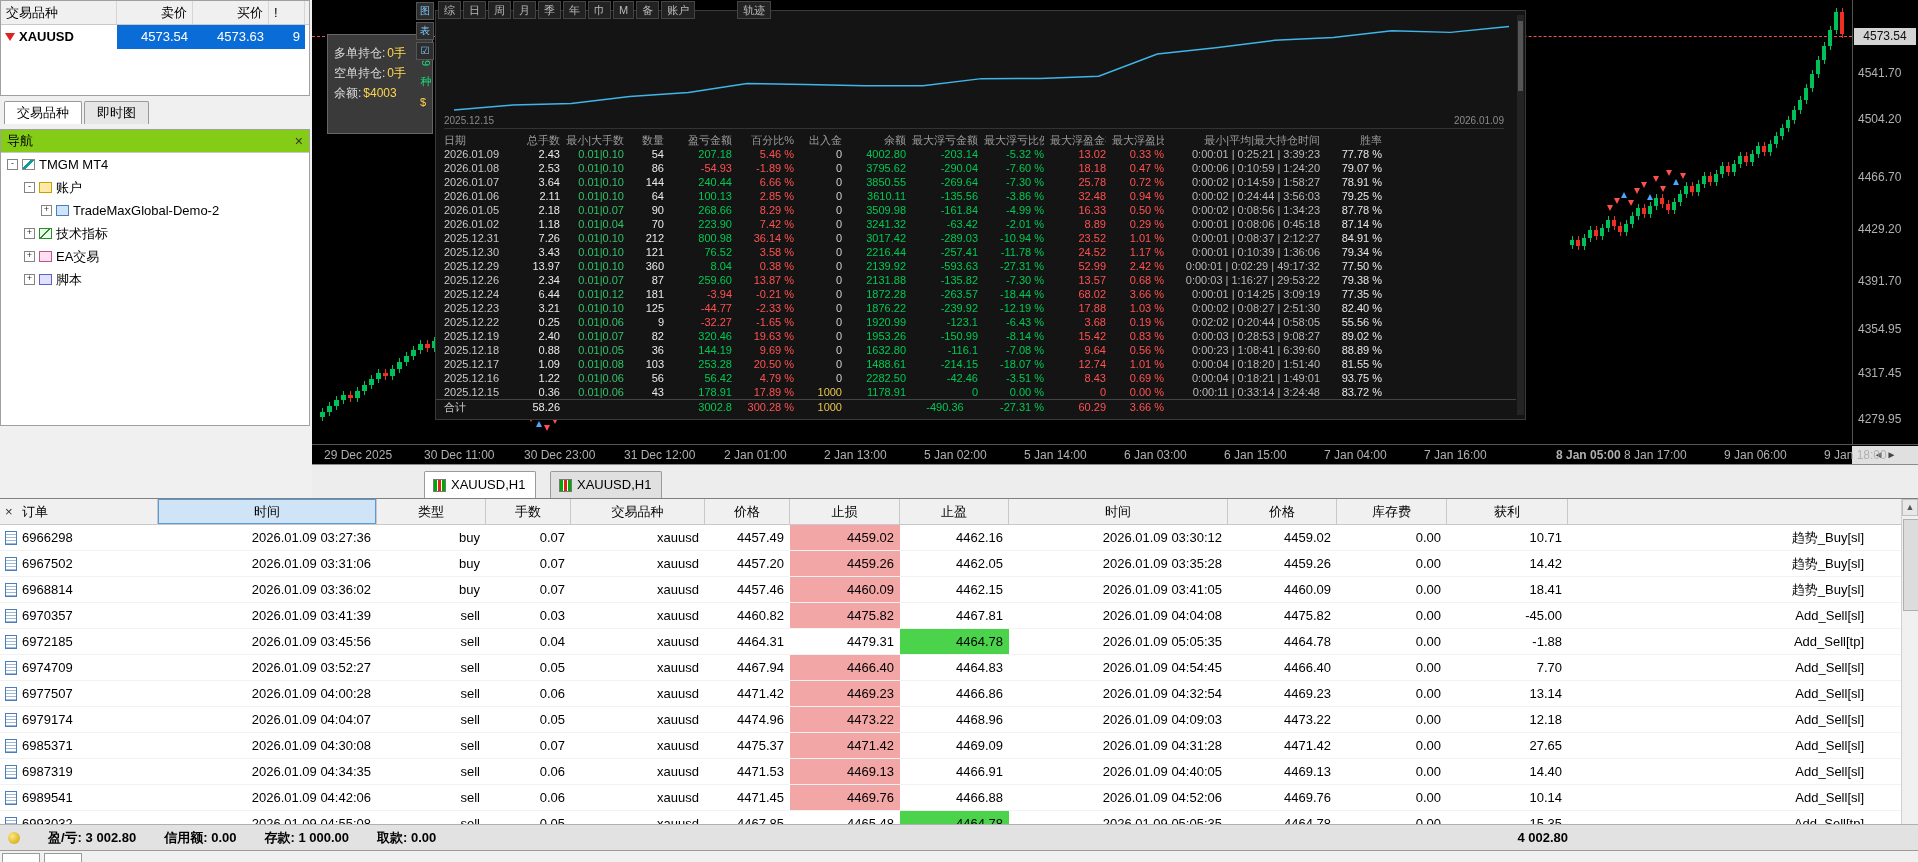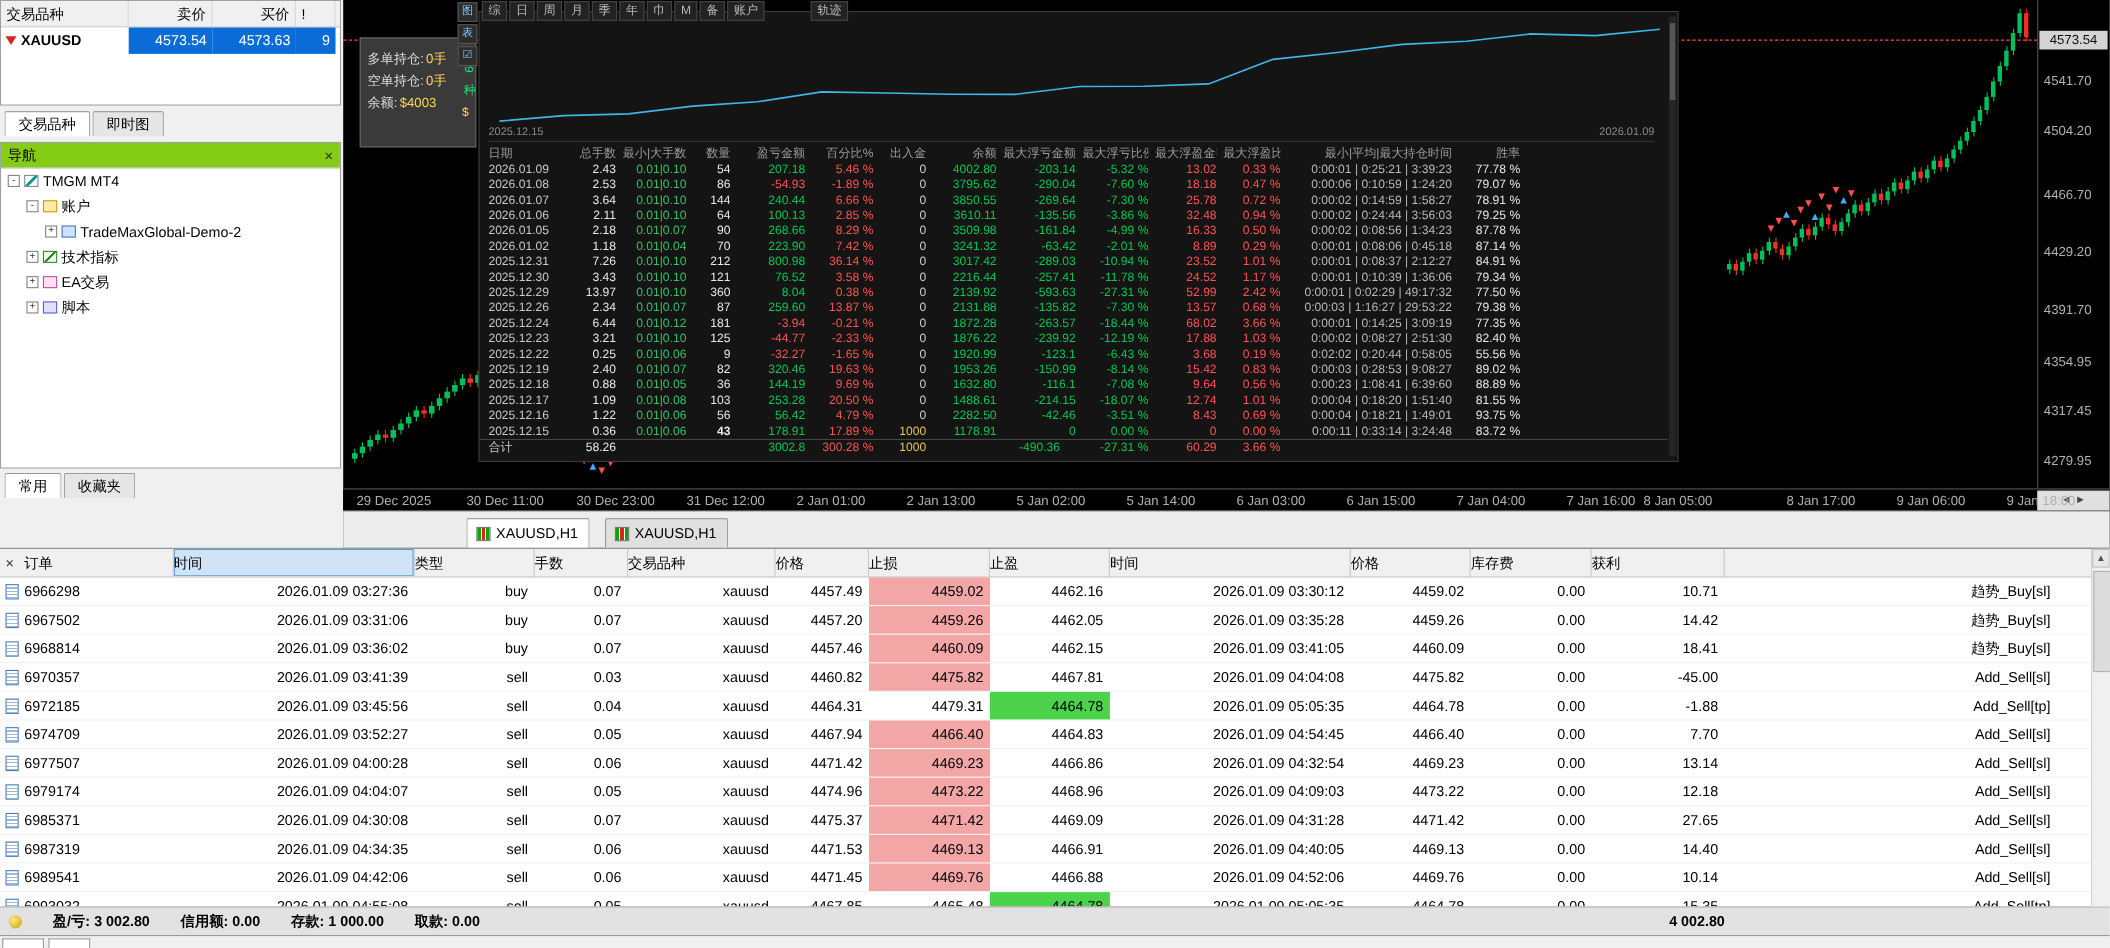--- a/index.html
+++ b/index.html
@@ -77,21 +77,21 @@
                font-size:10px;text-align:center;line-height:18px;}
   #chart-tabs{position:absolute;left:0;top:464px;width:1606px;height:34px;background:#ededed;border-top:1px solid #8a8a8a;box-sizing:border-box;}
   .ctab{position:absolute;top:6px;height:26px;line-height:26px;padding:0 10px 0 8px;border:1px solid #9a9a9a;border-bottom:none;
         background:#e0e0e0;font-size:13px;display:flex;align-items:center;gap:5px;border-radius:2px 2px 0 0;}
   .ctab.active{background:#fff;}
   .ctab .cicon{width:11px;height:11px;background:linear-gradient(90deg,#0a0 0 3px,#fff 3px 4px,#d22 4px 7px,#fff 7px 8px,#0a0 8px 11px);border:1px solid #777;}
   
   #terminal{position:absolute;left:0;top:498px;width:1918px;height:364px;background:#fff;border-top:1px solid #808080;box-sizing:border-box;}
   .tgrid{display:grid;grid-template-columns:158px 219px 109px 85px 134px 85px 110px 109px 219px 109px 110px 121px 316px;}
   #t-header{height:25px;line-height:25px;background:#f0f0f0;border-bottom:1px solid #c8c8c8;}
-  #t-header div{border-right:1px solid #c8c8c8;overflow:hidden;white-space:nowrap;position:relative;}
+  #t-header div{border-right:1px solid #c8c8c8;text-align:center;overflow:hidden;white-space:nowrap;position:relative;}
   #t-header div.hl{background:#cfe4f7;box-shadow:inset 0 0 0 1px #5b9bd5;}
   #t-header .first{text-align:left;padding-left:22px;}
   .t-close{position:absolute;left:5px;top:0;color:#333;}
   .orow{height:25px;line-height:25px;border-bottom:1px solid #f2f2f2;}
   .orow div{text-align:right;padding-right:6px;overflow:hidden;white-space:nowrap;box-sizing:border-box;}
   .orow .idcell{display:flex;align-items:center;gap:5px;text-align:left;padding-left:5px;}
   .doc-icon{width:10px;height:12px;flex:none;border:1px solid #4a7ebb;
             background:repeating-linear-gradient(#fff 0 2px,#9db8d9 2px 3px);}
   .cell-sl{background:#f2a6a6;}
   .cell-tp{background:#4cd34c;}
@@ -163,24 +163,20 @@
             <span class="nico ea"></span>
             <span>EA交易</span>
           </div>
           <div class="tree-row" style="padding-left: 23px;">
             <span class="pm">+</span>
             <span class="nico script"></span>
             <span>脚本</span>
           </div>
         </div>
     </div>
-    <div class="tabstrip" id="nav-tabs">
-        <span class="tab active">常用</span>
-        <span class="tab">收藏夹</span>
-      </div>
   </div>
 
   <div id="chart-panel">
     <div id="candles">
         <div class="wick" style="left: 10px; top: 408px; height: 13px; background: rgb(0, 192, 90);"></div>
         <div class="body" style="left: 8px; top: 412px; width: 5px; height: 5px; background: rgb(0, 192, 90);"></div>
         <div class="wick" style="left: 17px; top: 402px; height: 14px; background: rgb(0, 192, 90);"></div>
         <div class="body" style="left: 15px; top: 406px; width: 5px; height: 6px; background: rgb(0, 192, 90);"></div>
         <div class="wick" style="left: 24px; top: 396px; height: 14px; background: rgb(0, 192, 90);"></div>
         <div class="body" style="left: 22px; top: 400px; width: 5px; height: 6px; background: rgb(0, 192, 90);"></div>
@@ -678,21 +674,21 @@
             <div style="color: rgb(0, 200, 83);">-3.51 %</div>
             <div style="color: rgb(255, 82, 82);">8.43</div>
             <div style="color: rgb(255, 82, 82);">0.69 %</div>
             <div style="color: rgb(185, 185, 185);">0:00:04 | 0:18:21 | 1:49:01</div>
             <div style="color: rgb(230, 230, 230);">93.75 %</div>
           </div>
           <div class="srow">
             <div style="color: rgb(200, 200, 200);">2025.12.15</div>
             <div style="color: rgb(232, 232, 232);">0.36</div>
             <div style="color: rgb(53, 192, 106);">0.01|0.06</div>
-            <div style="color: rgb(232, 232, 232); font-weight: bold;">43</div>
+            <div style="color: rgb(232, 232, 232);">43</div>
             <div style="color: rgb(0, 200, 83);">178.91</div>
             <div style="color: rgb(255, 82, 82);">17.89 %</div>
             <div style="color: rgb(232, 197, 79);">1000</div>
             <div style="color: rgb(0, 200, 83);">1178.91</div>
             <div style="color: rgb(0, 200, 83);">0</div>
             <div style="color: rgb(0, 200, 83);">0.00 %</div>
             <div style="color: rgb(255, 82, 82);">0</div>
             <div style="color: rgb(255, 82, 82);">0.00 %</div>
             <div style="color: rgb(185, 185, 185);">0:00:11 | 0:33:14 | 3:24:48</div>
             <div style="color: rgb(230, 230, 230);">83.72 %</div>
@@ -739,21 +735,21 @@
         <span class="tlabel" style="left: 212px;">30 Dec 23:00</span>
         <span class="tlabel" style="left: 312px;">31 Dec 12:00</span>
         <span class="tlabel" style="left: 412px;">2 Jan 01:00</span>
         <span class="tlabel" style="left: 512px;">2 Jan 13:00</span>
         <span class="tlabel" style="left: 612px;">5 Jan 02:00</span>
         <span class="tlabel" style="left: 712px;">5 Jan 14:00</span>
         <span class="tlabel" style="left: 812px;">6 Jan 03:00</span>
         <span class="tlabel" style="left: 912px;">6 Jan 15:00</span>
         <span class="tlabel" style="left: 1012px;">7 Jan 04:00</span>
         <span class="tlabel" style="left: 1112px;">7 Jan 16:00</span>
-        <span class="tlabel" style="left: 1182px;">8 Jan 05:00</span>
+        <span class="tlabel" style="left: 1244px; font-weight: bold;">8 Jan 05:00</span>
         <span class="tlabel" style="left: 1312px;">8 Jan 17:00</span>
         <span class="tlabel" style="left: 1412px;">9 Jan 06:00</span>
         <span class="tlabel" style="left: 1512px;">9 Jan 18:00</span>
       </div>
     <div id="chart-tabs">
         <div class="ctab active" style="left: 112px;">
           <span class="cicon"></span>
           <span>XAUUSD,H1</span>
         </div>
         <div class="ctab" style="left: 238px;">

